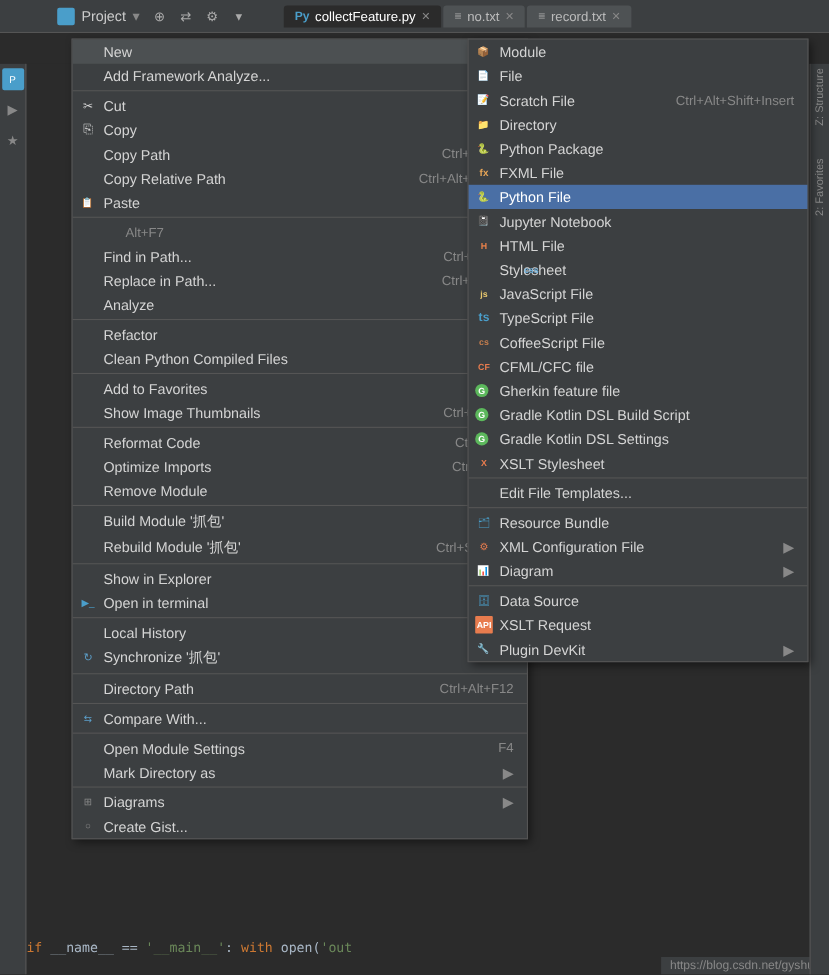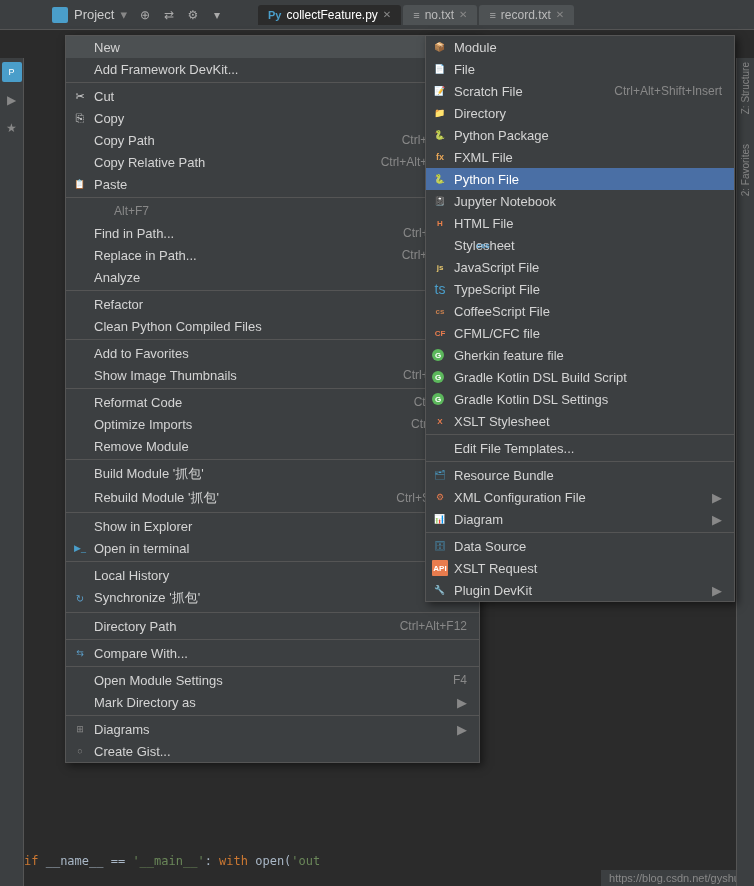--- a/index.html
+++ b/index.html
@@ -238,21 +238,21 @@
   <div style="writing-mode:vertical-rl; transform:rotate(180deg); font-size:10px; color:#aaa; position:absolute; top:10px; left:2px; white-space:nowrap;">1: Project</div>
 </div>
 
 <div class="context-menu-left">
 
   <div class="menu-item new-item">
     <span class="menu-item-label">New</span>
     <span class="menu-item-arrow">▶</span>
   </div>
   <div class="menu-item">
-    <span class="menu-item-label">Add Framework DevKit...</span>
+    <span class="menu-item-label">Add Framework Analyze...</span>
   </div>
   <div class="menu-separator"></div>
   <div class="menu-item">
     <span class="menu-item-icon">✂</span>
     <span class="menu-item-label">Cut</span>
     <span class="menu-item-shortcut">Ctrl+X</span>
   </div>
   <div class="menu-item">
     <span class="menu-item-icon">⎘</span>
     <span class="menu-item-label">Copy</span>
@@ -414,21 +414,21 @@
   </div>
   <div class="menu-item">
     <span class="menu-item-icon" style="font-size:8px; color:#6fb3e0; font-weight:bold;margin-left:43px;">css</span>
     <span class="menu-item-label">Stylesheet</span>
   </div>
   <div class="menu-item">
     <span class="menu-item-icon" style="font-size:8px; color:#e8c86e; font-weight:bold;">js</span>
     <span class="menu-item-label">JavaScript File</span>
   </div>
   <div class="menu-item">
-    <span class="menu-item-icon" style="font-size:14px; color:#4a9eca; font-weight:normal;">ts</span>
+    <span class="menu-item-icon" style="font-size:11px; color:#4a9eca; font-weight:bold;">ts</span>
     <span class="menu-item-label">TypeScript File</span>
   </div>
   <div class="menu-item">
     <span class="menu-item-icon" style="font-size:8px; color:#c47e4e; font-weight:bold;">cs</span>
     <span class="menu-item-label">CoffeeScript File</span>
   </div>
   <div class="menu-item">
     <span class="menu-item-icon" style="font-size:8px; color:#e87c4e; font-weight:bold;">CF</span>
     <span class="menu-item-label">CFML/CFC file</span>
   </div>

